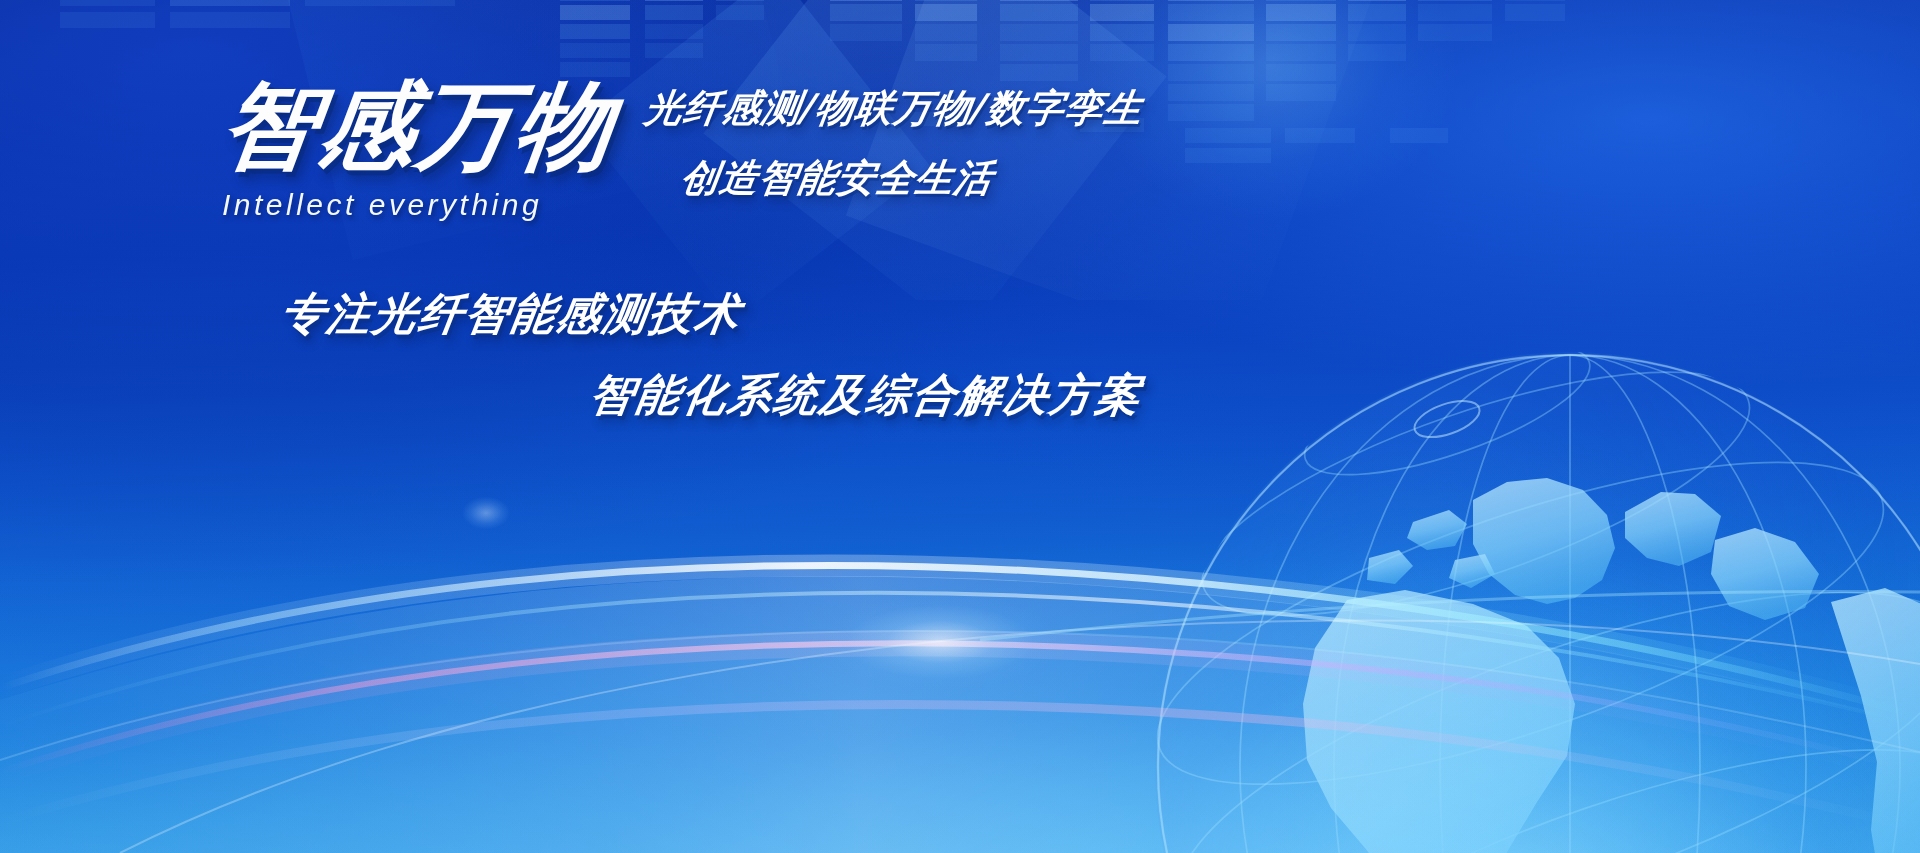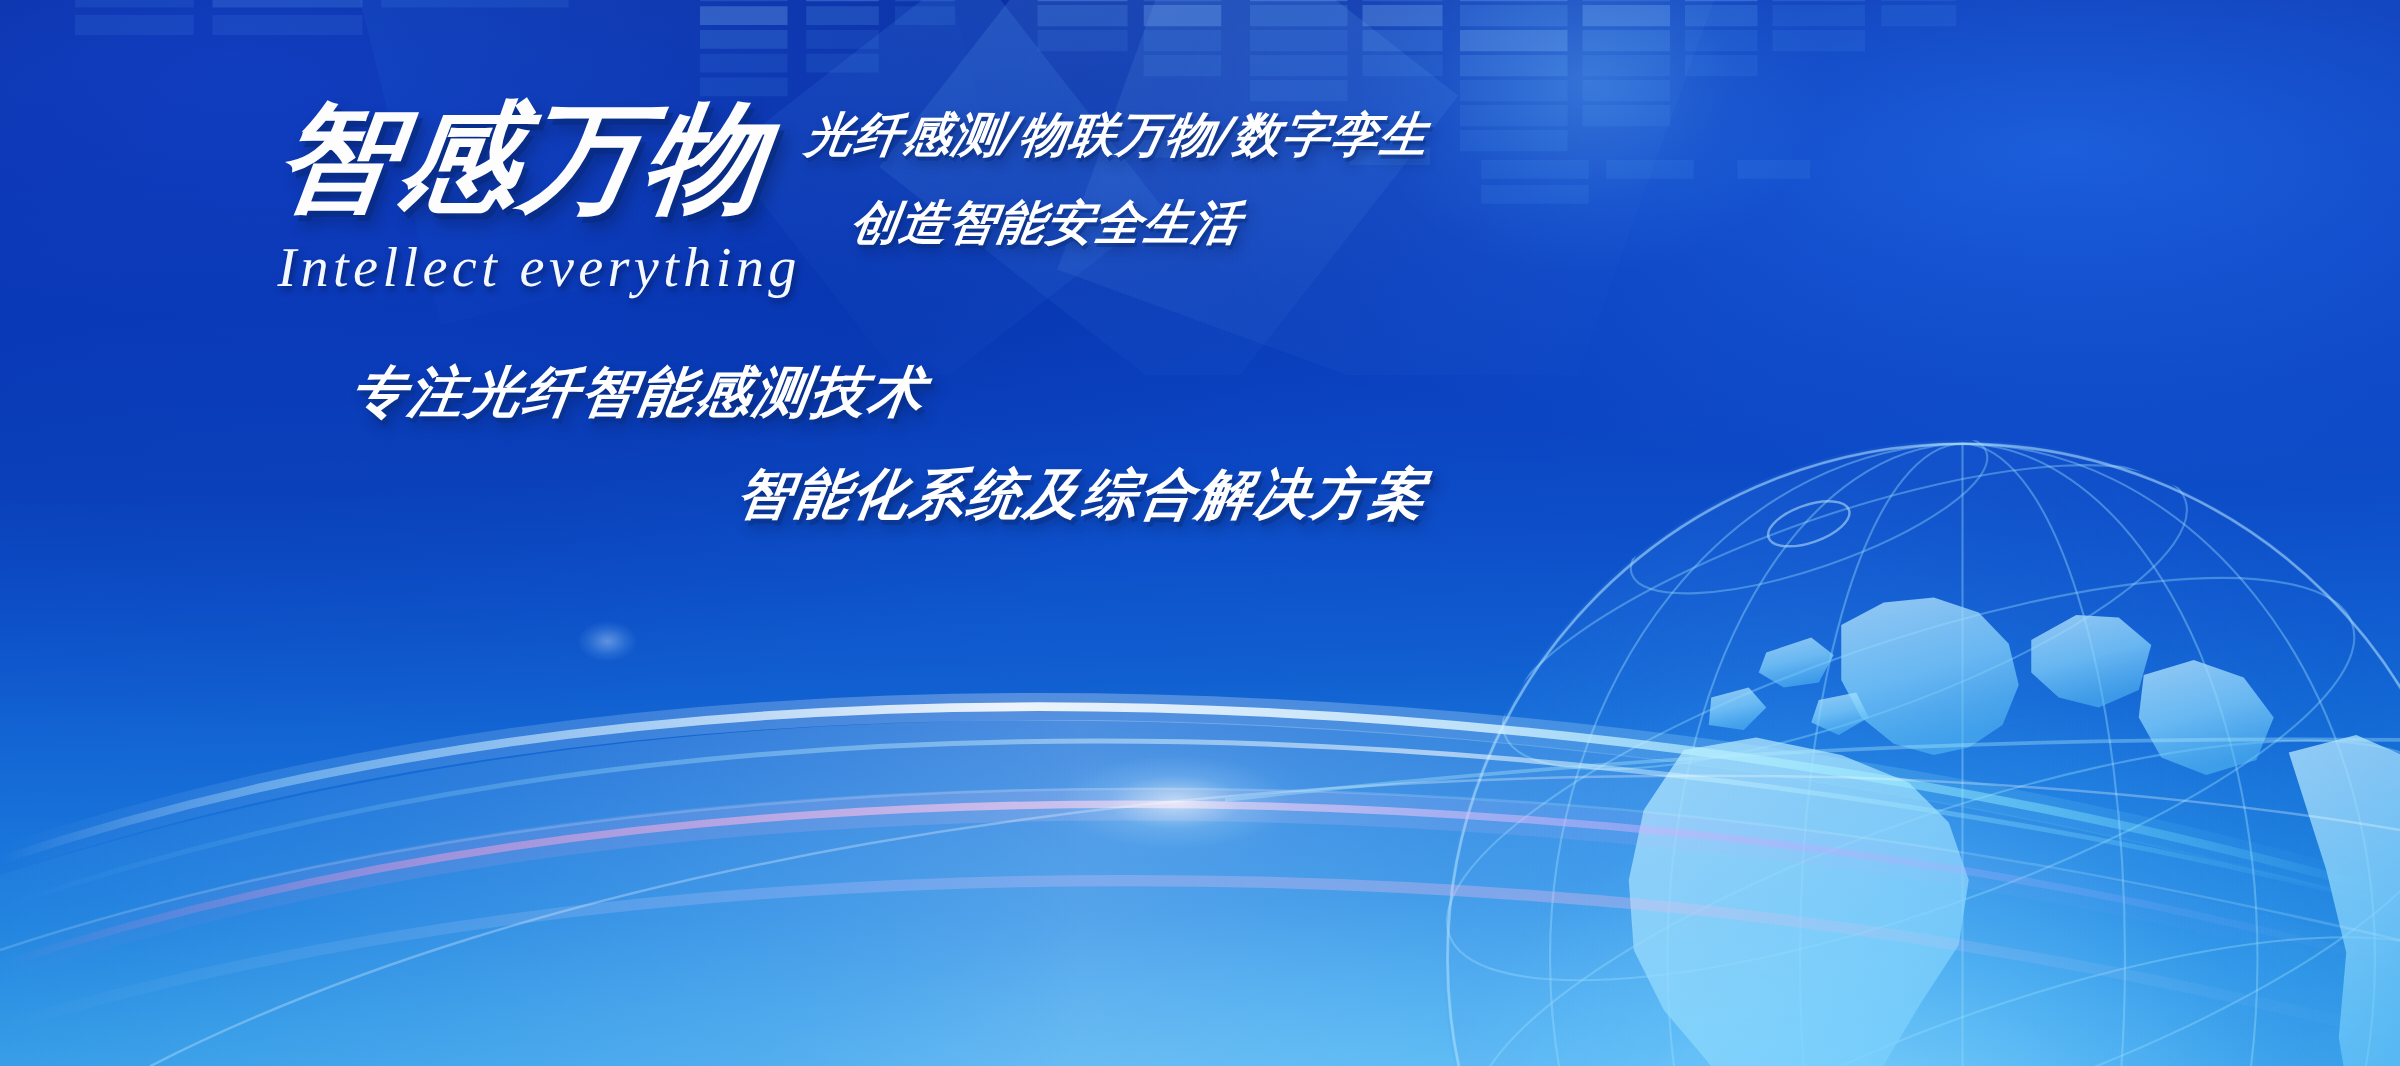--- a/index.html
+++ b/index.html
@@ -80,23 +80,23 @@
     letter-spacing:2px;
     font-style:italic;
     transform:skewX(-7deg);
     text-shadow:
        4px 5px 0 rgba(8,42,120,0.55),
        7px 9px 12px rgba(4,24,80,0.45);
     white-space:nowrap;
   }
   .headline-en{
     margin-top:14px;
-    font-family:Liberation Serif, serif;
+    font-family:Liberation Sans, sans-serif;
     font-style:italic;
-    font-size:45px;
+    font-size:30px;
     letter-spacing:3.5px;
     color:#f4f8ff;
     text-shadow:2px 3px 5px rgba(6,30,95,0.75);
     white-space:nowrap;
   }
 
   
   .tagline{
     position:absolute; left:645px; top:83px;
   }

